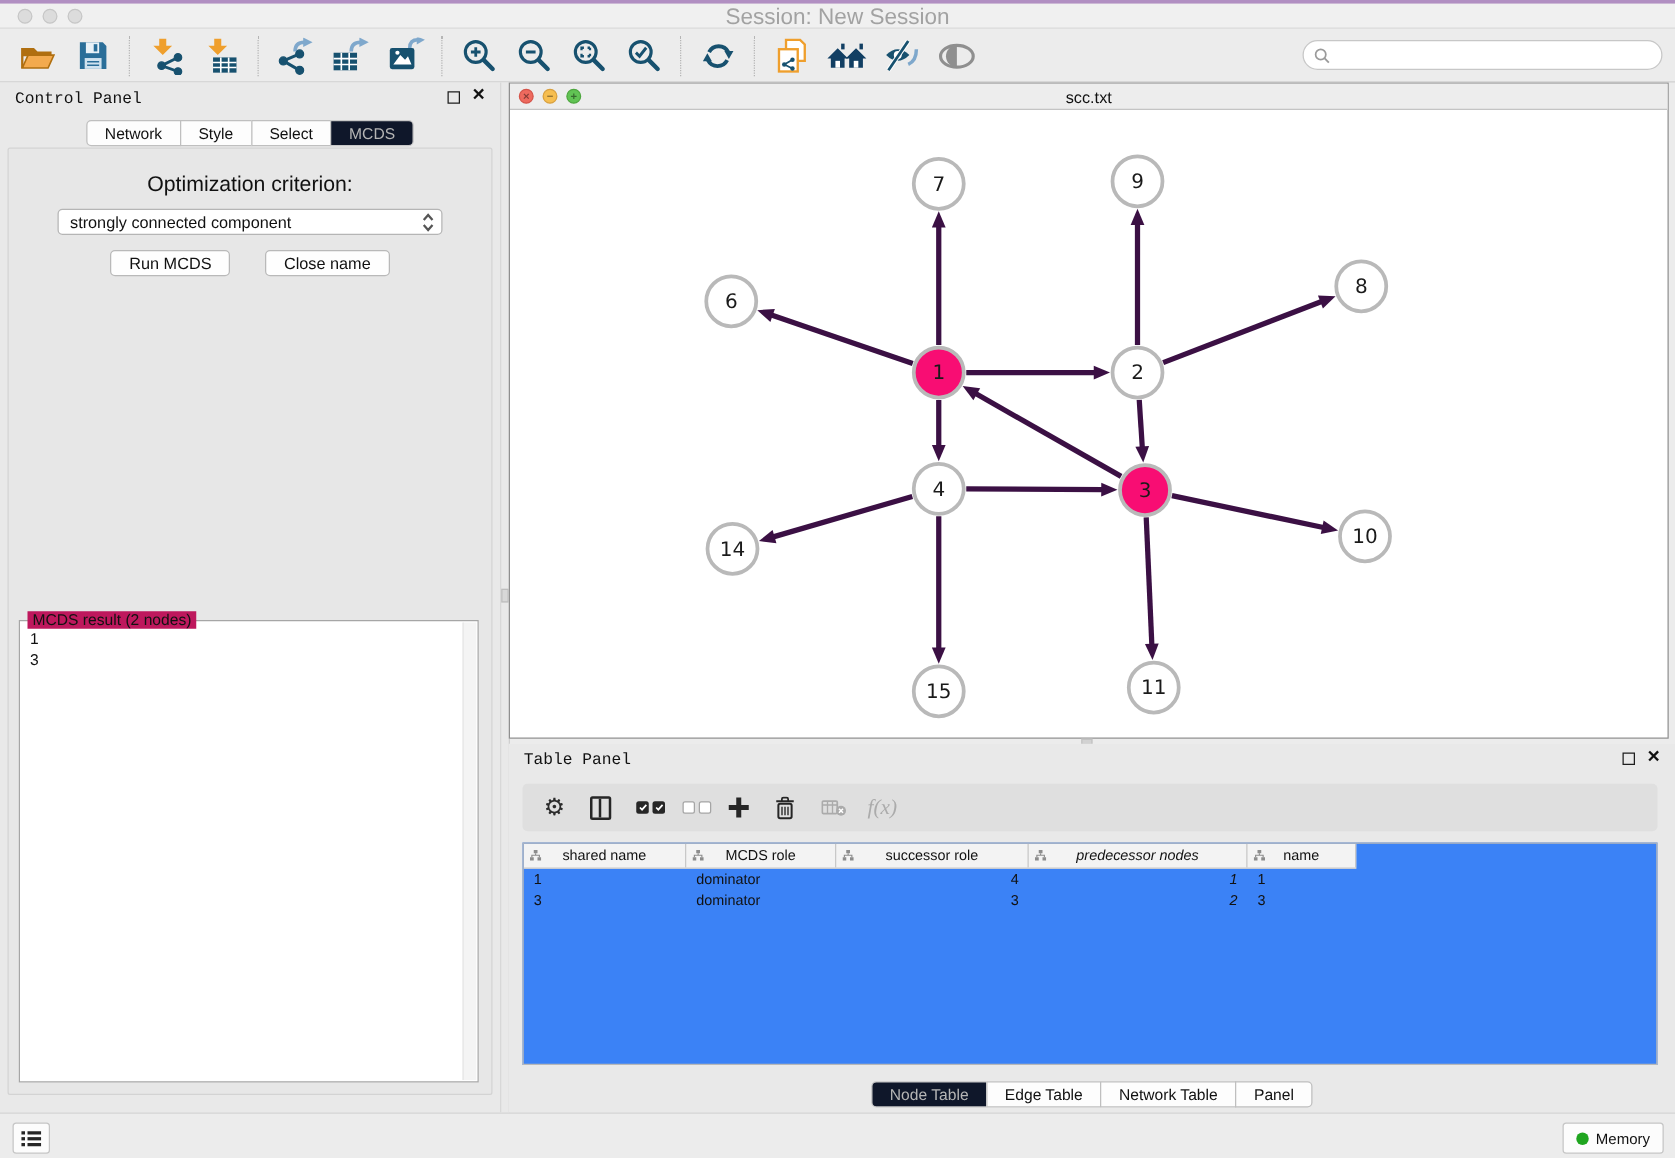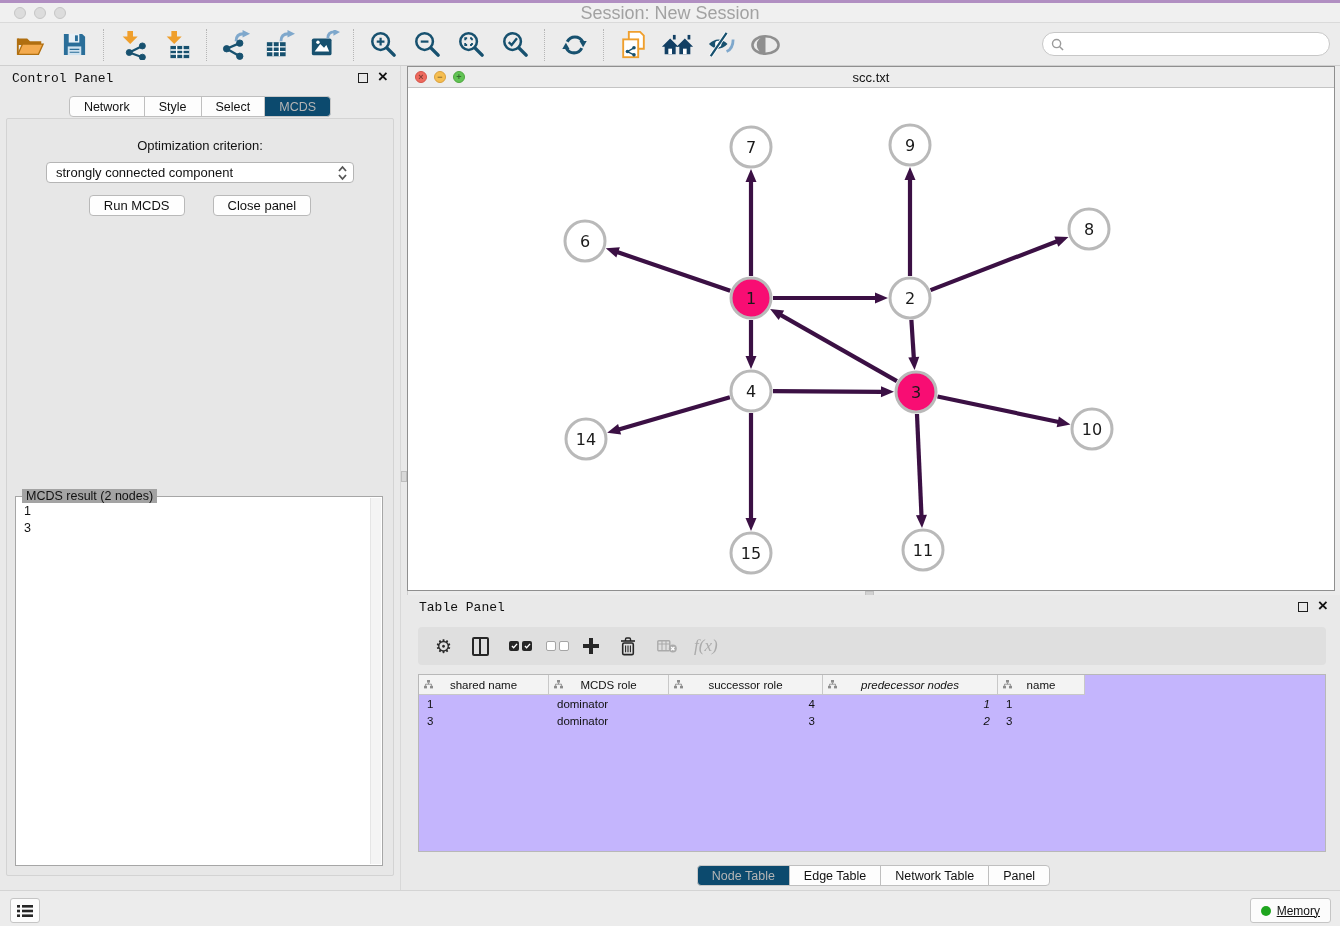--- a/index.html
+++ b/index.html
@@ -31,29 +31,29 @@
   .control-panel { position:absolute; left:0; top:0; width:400px; bottom:0; background:#E9E9E9; }
   .panel-head { position:absolute; top:0; left:0; right:0; height:26px;font-family:Liberation Mono, monospace; }
   .panel-head .panel-title { font-size:13px; line-height:26px; margin-left:12px; color:#111; }
   .panel-ctrls { position:absolute; right:12px; top:7px; display:flex; gap:10px; align-items:center; }
   .float-box { width:10px; height:10px; border:1.6px solid #1E1E1E; display:inline-block; }
   .close-x { font-size:15px; font-weight:bold; color:#111; line-height:10px; }
   .cp-tabs { position:absolute; top:30px; left:0; right:0; display:flex; justify-content:center; }
   .tab { height:21px; padding:0 14px; border:1px solid #BFBFBF; background:#FDFDFD; font-size:12.5px; line-height:20px; margin-left:-1px; color:#111; white-space:nowrap; }
   .tab:first-child { border-radius:4px 0 0 4px; margin-left:0; }
   .tab:last-child { border-radius:0 4px 4px 0; }
-  .tab.active { background:#0c4a6e; color:#B5B5B5; border-color:#C8C8C8; }
+  .tab.active { background:#0f172a; color:#B5B5B5; border-color:#C8C8C8; }
   .cp-pane { position:absolute; top:52px; left:6px; right:6px; bottom:14px; background:#E7E7E7; border:1px solid #D3D3D3; border-radius:2px; }
-  .opt-label { text-align:center; font-size:13px; color:#111; margin-top:19px; }
+  .opt-label { text-align:center; font-size:17px; color:#111; margin-top:19px; }
   .combo { position:relative; margin:9px auto 0; width:308px; height:21px; background:#FFF; border:1px solid #B5B5B5; border-radius:4px; font-size:13px; line-height:19px; padding-left:9px; color:#111; }
   .combo .stepper { position:absolute; right:5px; top:2px; }
   .btn-row { display:flex; justify-content:center; gap:28px; margin-top:12px; }
   .push-btn { height:21px; padding:0 14px; background:#FEFEFE; border:1px solid #B9B9B9; border-radius:4px; font-size:13px; line-height:19px; color:#111; }
   .result-group { position:absolute; left:8px; top:377px; right:10px; bottom:9px; border:1px solid #A6A6A6; background:#FFF; }
-  .result-legend { position:absolute; top:-8px; left:6px; background:#a3a3a3; padding:0 4px; font-size:12.5px; color:#111; }
+  .result-legend { position:absolute; top:-8px; left:6px; background:#be185d; padding:0 4px; font-size:12.5px; color:#111; }
   .result-text { position:absolute; left:1px; top:2px; right:13px; bottom:1px; font-size:12.5px; line-height:17px; padding:4px 0 0 7px; color:#111; }
   .result-scroll { position:absolute; right:1px; top:1px; bottom:1px; width:11px; background:#F4F4F4; border-left:1px solid #E5E5E5; }
 
   
   .splitter-v { position:absolute; left:400px; width:8px; top:0; bottom:0; background:#E9E9E9; border-left:1px solid #D8D8D8; border-right:1px solid #CFCFCF; }
   .v-handle { position:absolute; top:405px; left:0; width:6px; height:11px; background:#D8D8D8; border:1px solid #BEBEBE; }
 
   
   .right { position:absolute; left:408px; right:0; top:0; bottom:0; }
   .network-window { position:absolute; left:-1px; right:5px; top:0; height:525px; border:1px solid #8F8F8F; background:#FFF; }
@@ -71,33 +71,33 @@
   .gear-glyph { font-size:19px; color:#2B2B2B; font-family:"DejaVu Sans",sans-serif; }
   .splitcol { width:17px; height:19px; border:2.3px solid #262626; border-radius:2px; position:relative; }
   .splitcol::after { content:""; position:absolute; left:5.2px; top:0; bottom:0; width:2.3px; background:#262626; }
   .chkpair { display:flex; gap:3px; }
   .chk { width:10px; height:10px; background:#262626; border-radius:2px; display:flex; align-items:center; justify-content:center; }
   .unchk { width:10px; height:10px; border:1.6px solid #A5A5A5; border-radius:2px; background:#FFF; }
   .plus-ic { position:relative; width:16px; height:16px; }
   .plus-ic::before { content:""; position:absolute; left:6px; top:0; width:4.4px; height:16px; background:#262626; }
   .plus-ic::after { content:""; position:absolute; top:6px; left:0; width:16px; height:4.4px; background:#262626; }
   .fx-glyph { font-family:"Liberation Serif","DejaVu Serif",serif; font-style:italic; font-size:17px; color:#ABABAB; }
-  .tp-table { position:absolute; left:11px; right:14px; top:79px; bottom:38px; background:#c4b5fd; border:1px solid #B8B8B8; overflow:hidden; }
+  .tp-table { position:absolute; left:11px; right:14px; top:79px; bottom:38px; background:#3b82f6; border:1px solid #B8B8B8; overflow:hidden; }
   .thead { display:flex; height:20px; background:#F3F3F3; border-bottom:1px solid #C8C8C8; width:666px; }
   .th { position:relative; border-right:1px solid #C8C8C8; display:flex; align-items:center; justify-content:center; font-size:11.5px; color:#111; }
   .th .th-ic { position:absolute; left:5px; top:5px; }
   .tr { display:flex; height:17px; align-items:center; font-size:11.5px; color:#111; }
   .td { padding:0 8px; overflow:hidden; white-space:nowrap; }
   .c0 { width:130px; } .c1 { width:120px; } .c2 { width:154px; } .c3 { width:175px;font-style:italic; } .c4 { width:87px; }
   .al { text-align:left; } .ar { text-align:right; }
   .tp-tabs { position:absolute; bottom:4px; left:0; right:0; display:flex; justify-content:center; }
 
   
   .statusbar { position:absolute; bottom:0; left:0; right:0; height:36px; background:#ECECEC; border-top:1px solid #D4D4D4; }
-  .sb-btn { position:absolute; top:7px; height:25px; background:#FCFCFC; border:1px solid #C5C5C5; border-radius:3px; display:flex; align-items:center; justify-content:center;text-decoration:underline; }
+  .sb-btn { position:absolute; top:7px; height:25px; background:#FCFCFC; border:1px solid #C5C5C5; border-radius:3px; display:flex; align-items:center; justify-content:center; }
   .sb-left { left:10px; width:30px; }
   .sb-mem { right:9px; padding:0 10px; gap:6px; font-size:12px; color:#111; }
   .mem-dot { width:10px; height:10px; border-radius:50%; background:#1FA51F; }
 </style>
 </head>
 <body>
 
 <div id="app">
   <div class="top-strip"></div>
 
@@ -285,21 +285,21 @@
           <span>strongly connected component</span>
           <span class="stepper">
             <svg width="11" height="16" viewBox="0 0 11 16">
                 <path d="M2 6 L5.5 2 L9 6" stroke="#555" stroke-width="1.8" fill="none"></path>
                 <path d="M2 10 L5.5 14 L9 10" stroke="#555" stroke-width="1.8" fill="none"></path>
               </svg>
           </span>
         </div>
         <div class="btn-row">
           <button class="push-btn">Run MCDS</button>
-          <button class="push-btn">Close panel</button>
+          <button class="push-btn">Close name</button>
         </div>
         <div class="result-group">
           <span class="result-legend">MCDS result (2 nodes)</span>
           <div class="result-text" id="result-lines">
               <div>1</div>
               <div>3</div>
             </div>
           <div class="result-scroll"></div>
         </div>
       </div>

